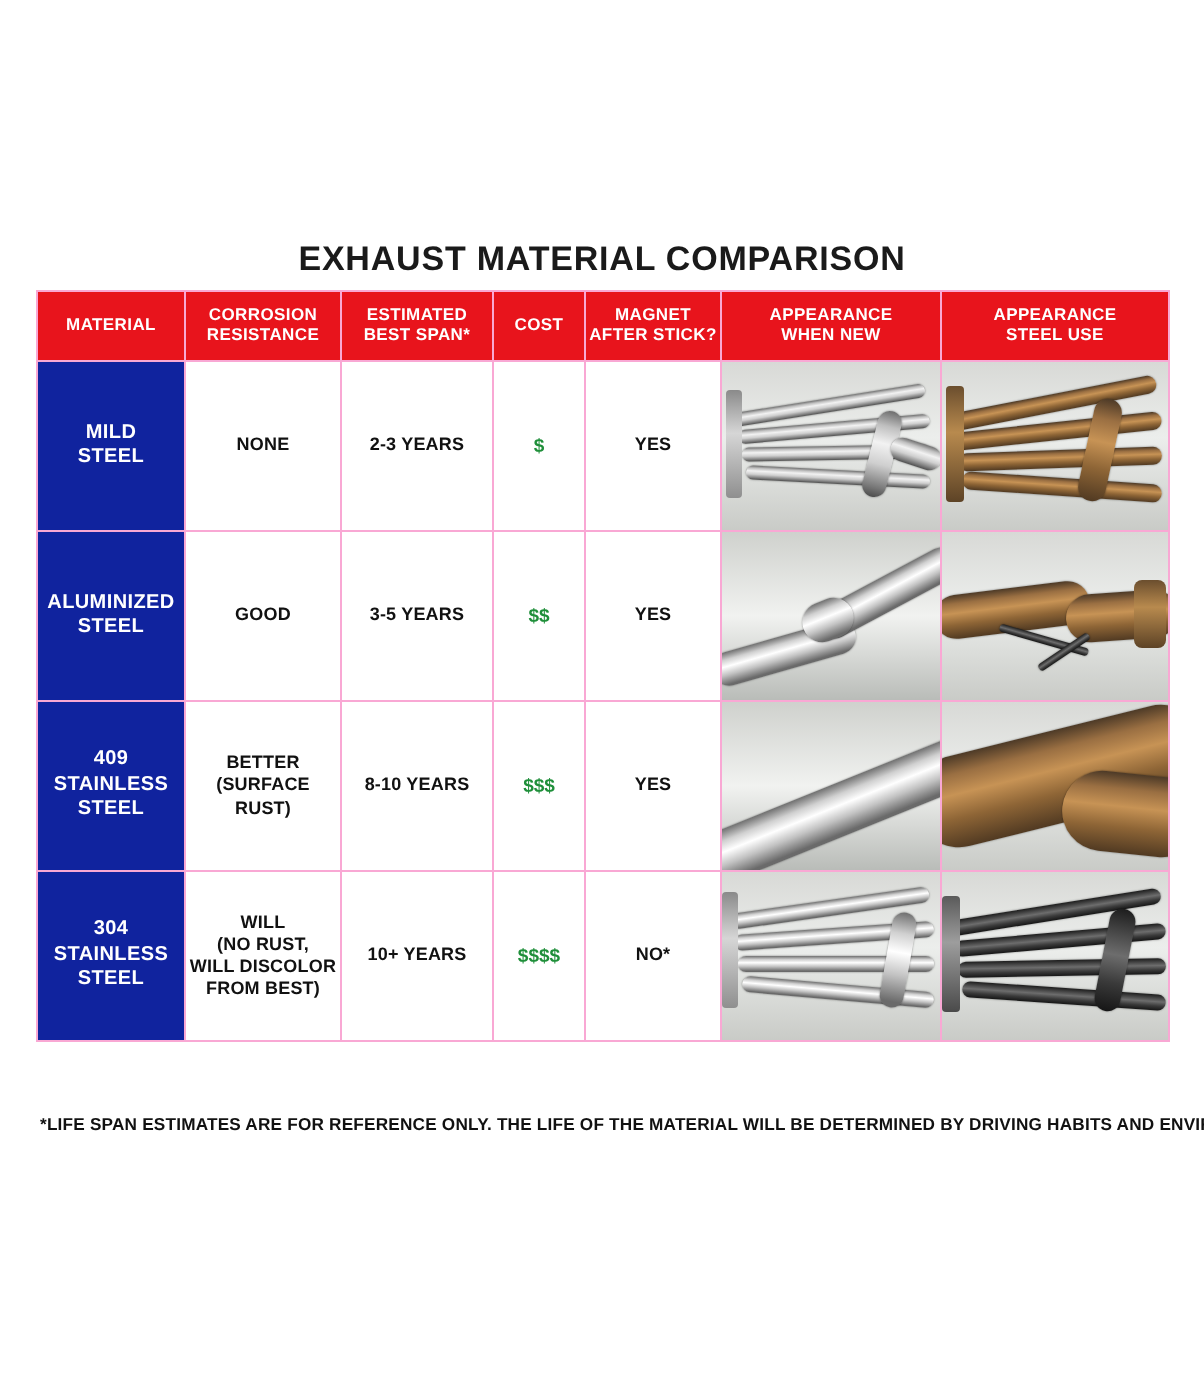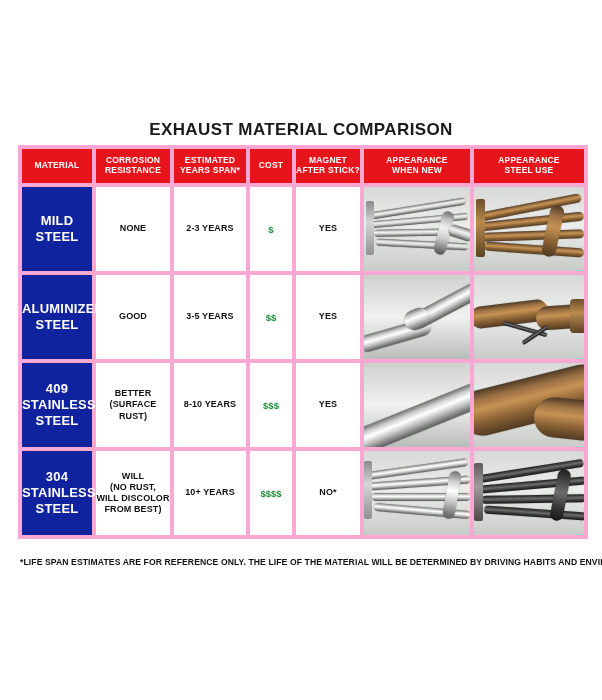--- a/index.html
+++ b/index.html
@@ -37,39 +37,39 @@
     left: 18px;
     top: 145px;
     width: 566px;
   }
   table.cmp {
     border-collapse: collapse;
     width: 566px;
     table-layout: fixed;
   }
   table.cmp td, table.cmp th {
-    border: 4px solid #f9a8d4;
+    border: 1px solid #f9a8d4;
     padding: 0;
     vertical-align: middle;
     text-align: center;
   }
   thead th {
     background: #e8141c;
     color: #ffffff;
     font-size: 8.5px;
     font-weight: bold;
     line-height: 1.15;
     letter-spacing: 0.2px;
     height: 34px;
     padding: 2px 2px;
   }
   td.matcell {
     background: #10239e;
     color: #ffffff;
-    font-size: 13px;
+    font-size: 10px;
     font-weight: bold;
     line-height: 1.25;
     letter-spacing: 0.2px;
   }
   td.textcell {
     background: #ffffff;
     color: #111111;
     font-size: 9px;
     font-weight: bold;
     line-height: 1.25;
@@ -170,21 +170,21 @@
         <tr>
           <th>
             <div>MATERIAL</div>
           </th>
           <th>
             <div>CORROSION</div>
             <div>RESISTANCE</div>
           </th>
           <th>
             <div>ESTIMATED</div>
-            <div>YEARS SPAN*</div>
+            <div>BEST SPAN*</div>
           </th>
           <th>
             <div>COST</div>
           </th>
           <th>
             <div>MAGNET</div>
             <div>AFTER STICK?</div>
           </th>
           <th>
             <div>APPEARANCE</div>

